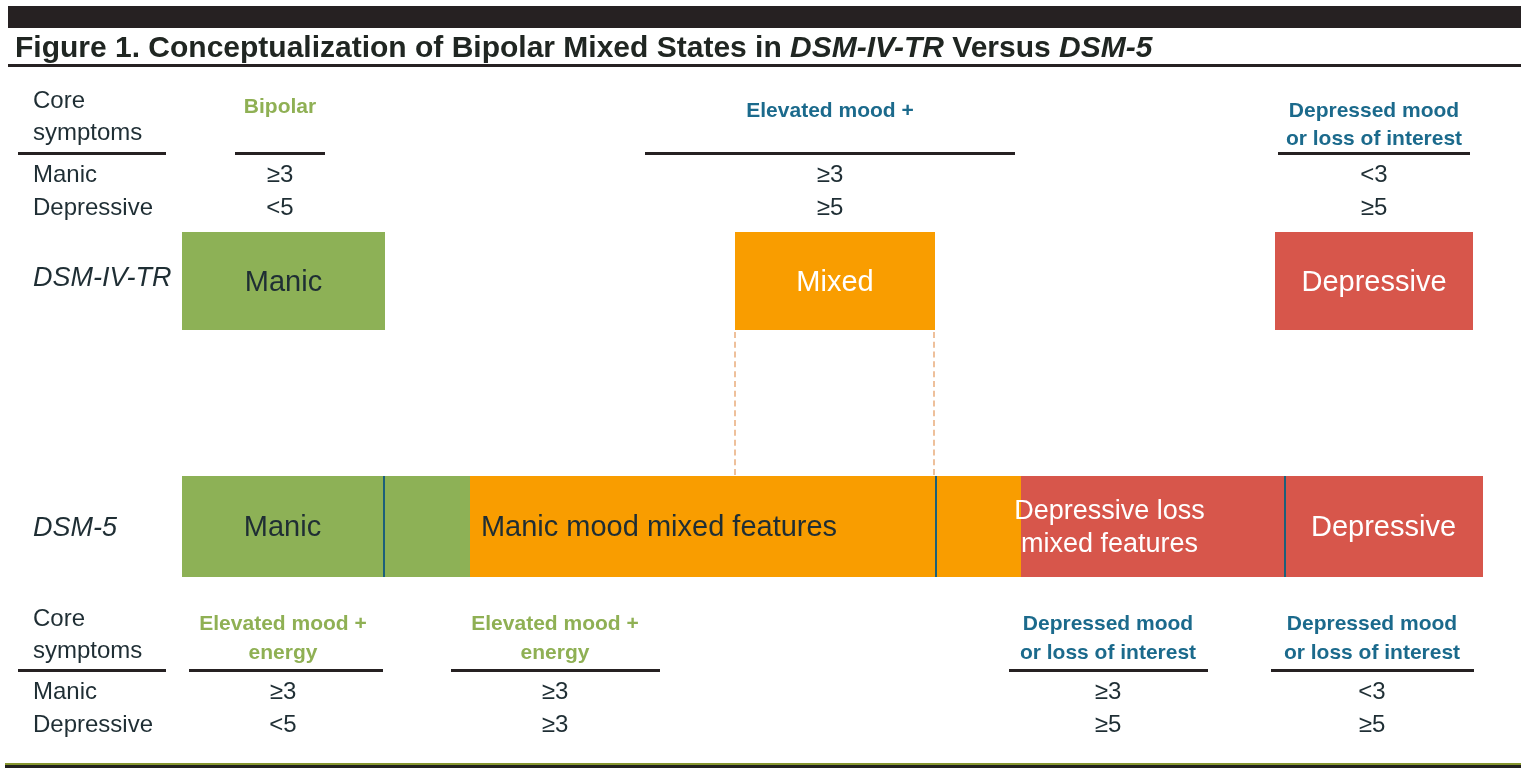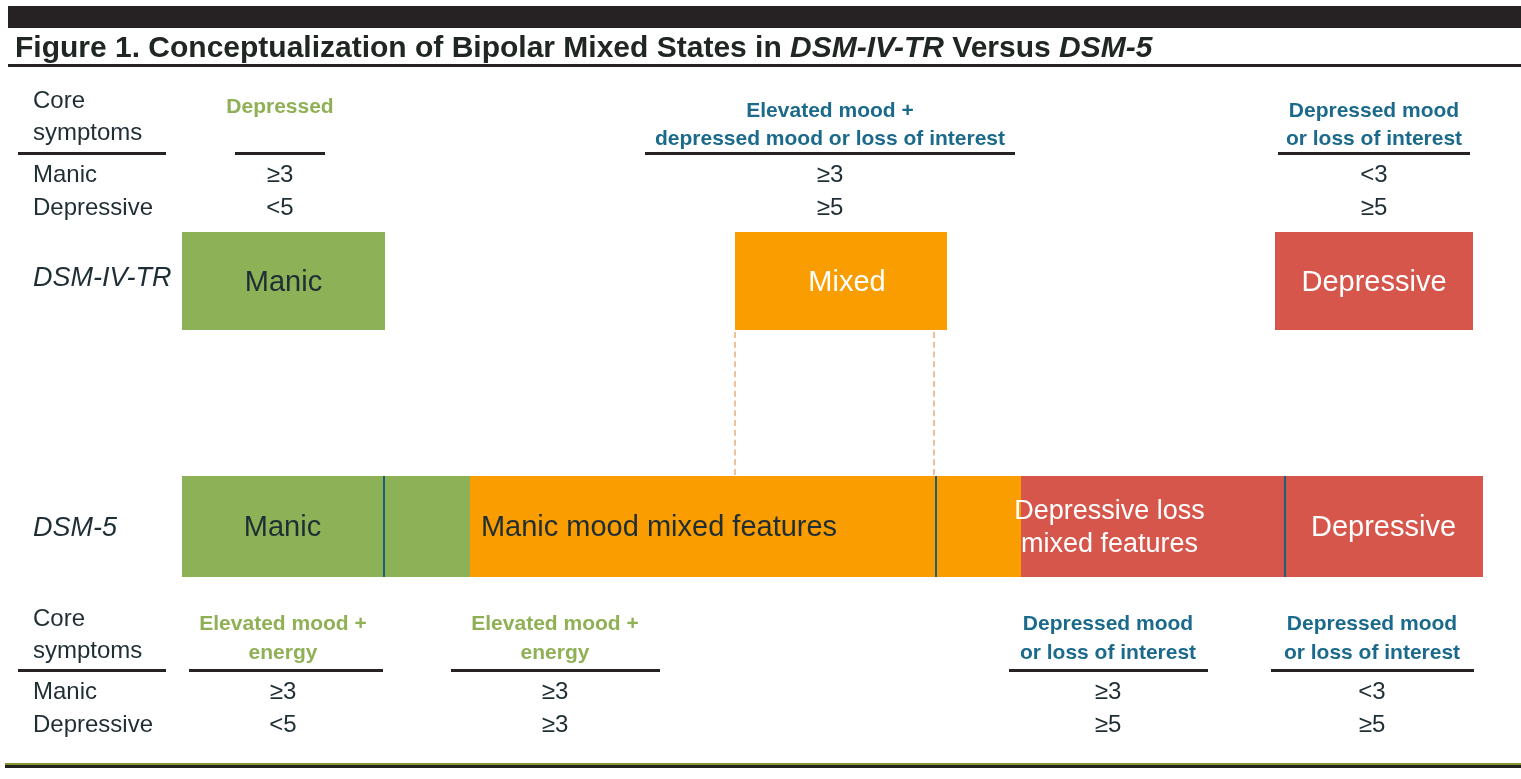--- a/index.html
+++ b/index.html
@@ -47,47 +47,46 @@
 
   <div class="abs rowhdr" style="left:33px;top:84px;">
     <div>Core</div>
     <div>symptoms</div>
   </div>
   <div class="abs rule" style="left:18px;top:152px;width:148px;"></div>
   <div class="abs rowlabel" style="left:33px;top:160px;">Manic</div>
   <div class="abs rowlabel" style="left:33px;top:193px;">Depressive</div>
 
   <div class="abs colhdr green" style="left:180px;top:92px;width:200px;">
-    <div>Depressed</div>
+    <div>Bipolar</div>
   </div>
   <div class="abs rule" style="left:235px;top:152px;width:90px;"></div>
   <div class="abs val" style="left:180px;top:160px;width:200px;">≥3</div>
   <div class="abs val" style="left:180px;top:193px;width:200px;">&lt;5</div>
 
   <div class="abs colhdr teal" style="left:630px;top:96px;width:400px;">
     <div>Elevated mood +</div>
-    <div>depressed mood or loss of interest</div>
   </div>
   <div class="abs rule" style="left:645px;top:152px;width:370px;"></div>
   <div class="abs val" style="left:630px;top:160px;width:400px;">≥3</div>
   <div class="abs val" style="left:630px;top:193px;width:400px;">≥5</div>
 
   <div class="abs colhdr teal" style="left:1264px;top:96px;width:220px;">
     <div>Depressed mood</div>
     <div>or loss of interest</div>
   </div>
   <div class="abs rule" style="left:1278px;top:152px;width:192px;"></div>
   <div class="abs val" style="left:1264px;top:160px;width:220px;">&lt;3</div>
   <div class="abs val" style="left:1264px;top:193px;width:220px;">≥5</div>
 
   <div class="abs dsm-label" style="left:33px;top:262px;">DSM-IV-TR</div>
   <div class="abs box green" style="left:182px;top:232px;width:203px;height:98px;">
     <span>Manic</span>
   </div>
-  <div class="abs box orange" style="left:735px;top:232px;width:200px;height:98px;padding-left:12px;">
+  <div class="abs box orange" style="left:735px;top:232px;width:200px;height:98px;">
     <span>Mixed</span>
   </div>
   <div class="abs box red" style="left:1275px;top:232px;width:198px;height:98px;">
     <span>Depressive</span>
   </div>
 
   <div class="abs dashline" style="left:734px;top:332px;height:143px;"></div>
   <div class="abs dashline" style="left:933px;top:332px;height:143px;"></div>
 
   <div class="abs dsm-label" style="left:33px;top:512px;">DSM-5</div>

